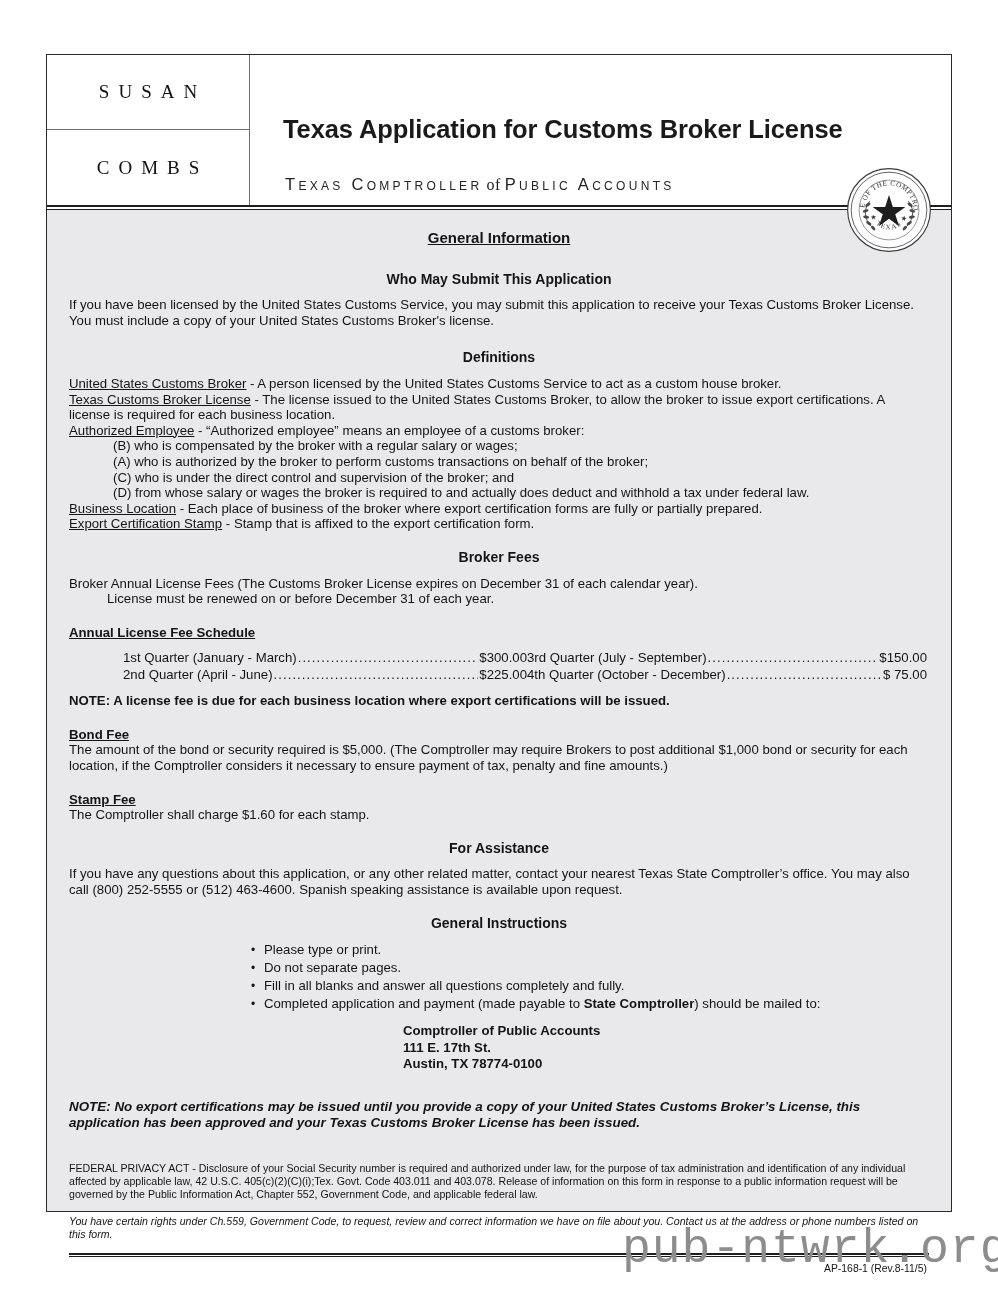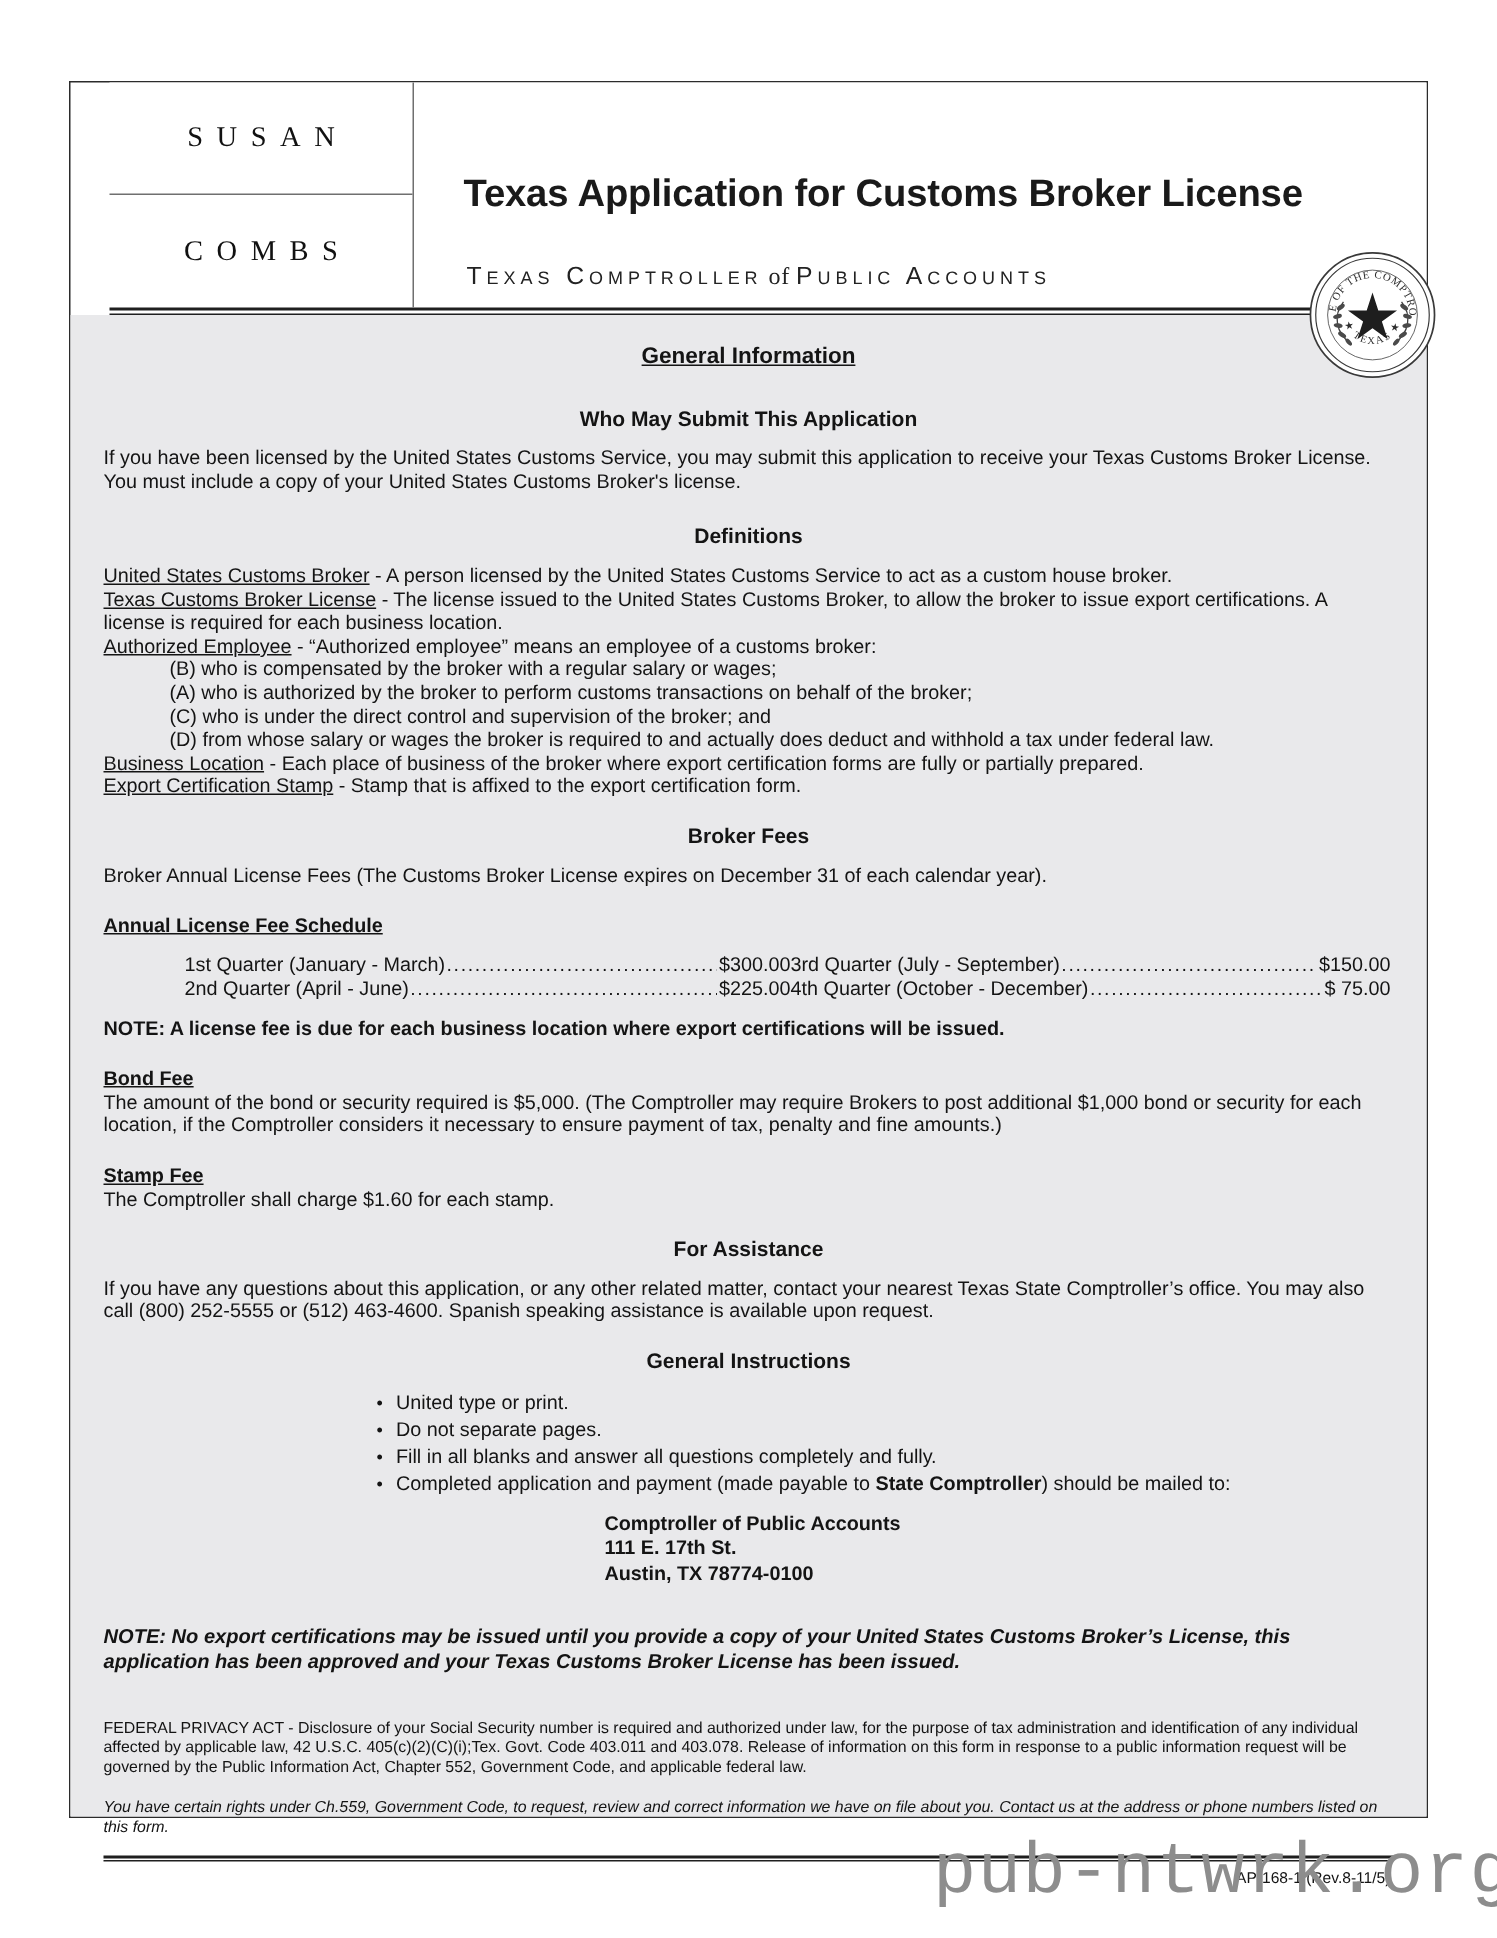--- a/index.html
+++ b/index.html
@@ -19,21 +19,20 @@
   
   #page {
     position: absolute;
     left: 46px;
     top: 54px;
     width: 906px;
     height: 1158px;
     border: 1px solid #2b2b2b;
     box-sizing: border-box;
     background: #ffffff;
-    padding-left: 26px;
   }
 
   
   .masthead {
     position: relative;
     height: 150px;
     background: #ffffff;
     box-sizing: border-box;
   }
   .name-block {
@@ -327,20 +326,21 @@
     <p class="para"><span class="u">Business Location</span><span> - Each place of business of the broker where export certification forms are fully or partially prepared.</span></p>
 
     <p class="para"><span class="u">Export Certification Stamp</span><span> - Stamp that is affixed to the export certification form.</span></p>
 
     <div class="sp-18"></div>
 
     <div class="sub-head">Broker Fees</div>
     <div class="sp-10"></div>
 
     <p class="para">Broker Annual License Fees (The Customs Broker License expires on December 31 of each calendar year).</p>
+    <p class="para indent-1">License must be renewed on or before December 31 of each year.</p>
 
     <div class="sp-18"></div>
 
     <div class="sec-label">Annual License Fee Schedule</div>
     <div class="sp-10"></div>
 
     <div class="fee-grid">
       <div class="fee-col">
         <div class="fee-line">
           <span class="fee-label">1st Quarter (January - March)</span>
@@ -388,21 +388,21 @@
     <p class="para">If you have any questions about this application, or any other related matter, contact your nearest Texas State Comptroller’s office. You may also call (800) 252-5555 or (512) 463-4600. Spanish speaking assistance is available upon request.</p>
 
     <div class="sp-18"></div>
 
     <div class="sub-head">General Instructions</div>
     <div class="sp-10"></div>
 
     <div class="bullets">
       <div class="bullet-line">
         <span class="bullet-dot">•</span>
-        <span class="bullet-txt">United type or print.</span>
+        <span class="bullet-txt">Please type or print.</span>
       </div>
       <div class="bullet-line">
         <span class="bullet-dot">•</span>
         <span class="bullet-txt">Do not separate pages.</span>
       </div>
       <div class="bullet-line">
         <span class="bullet-dot">•</span>
         <span class="bullet-txt">Fill in all blanks and answer all questions completely and fully.</span>
       </div>
       <div class="bullet-line">

